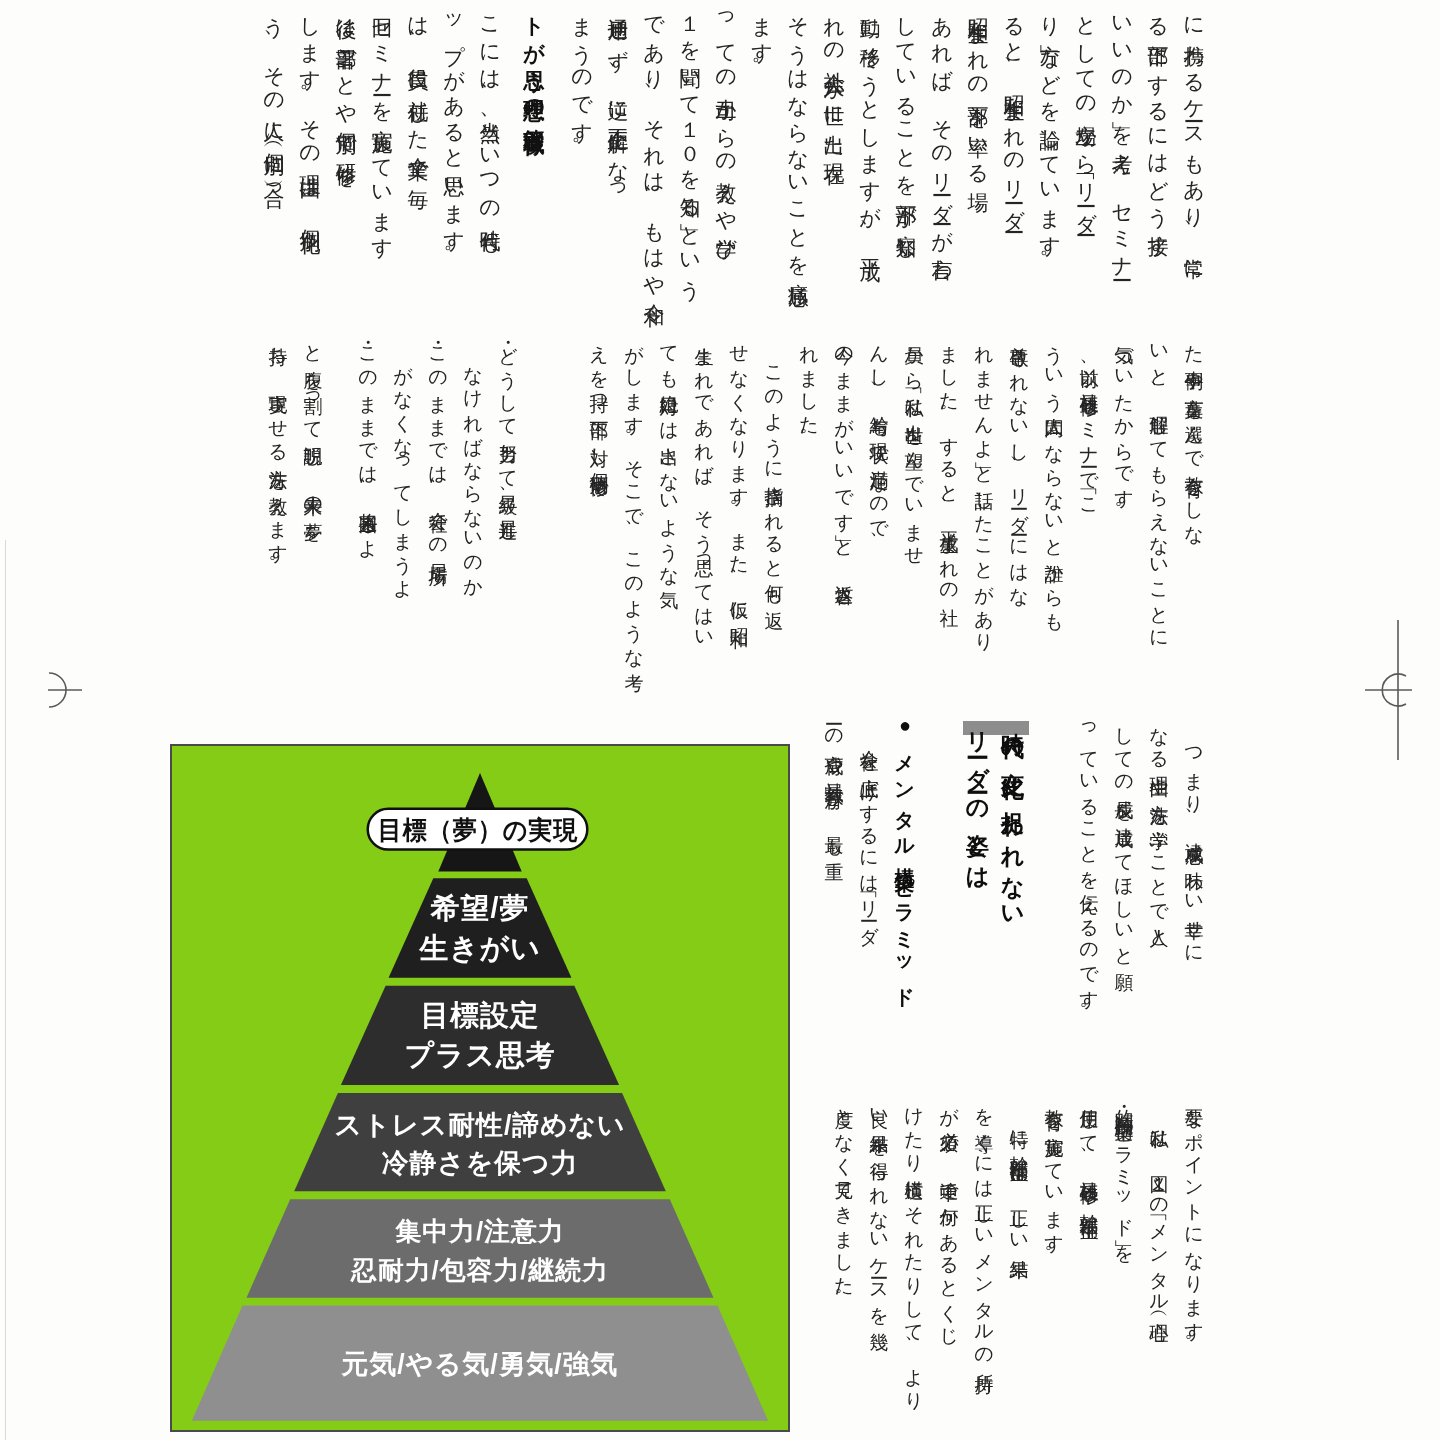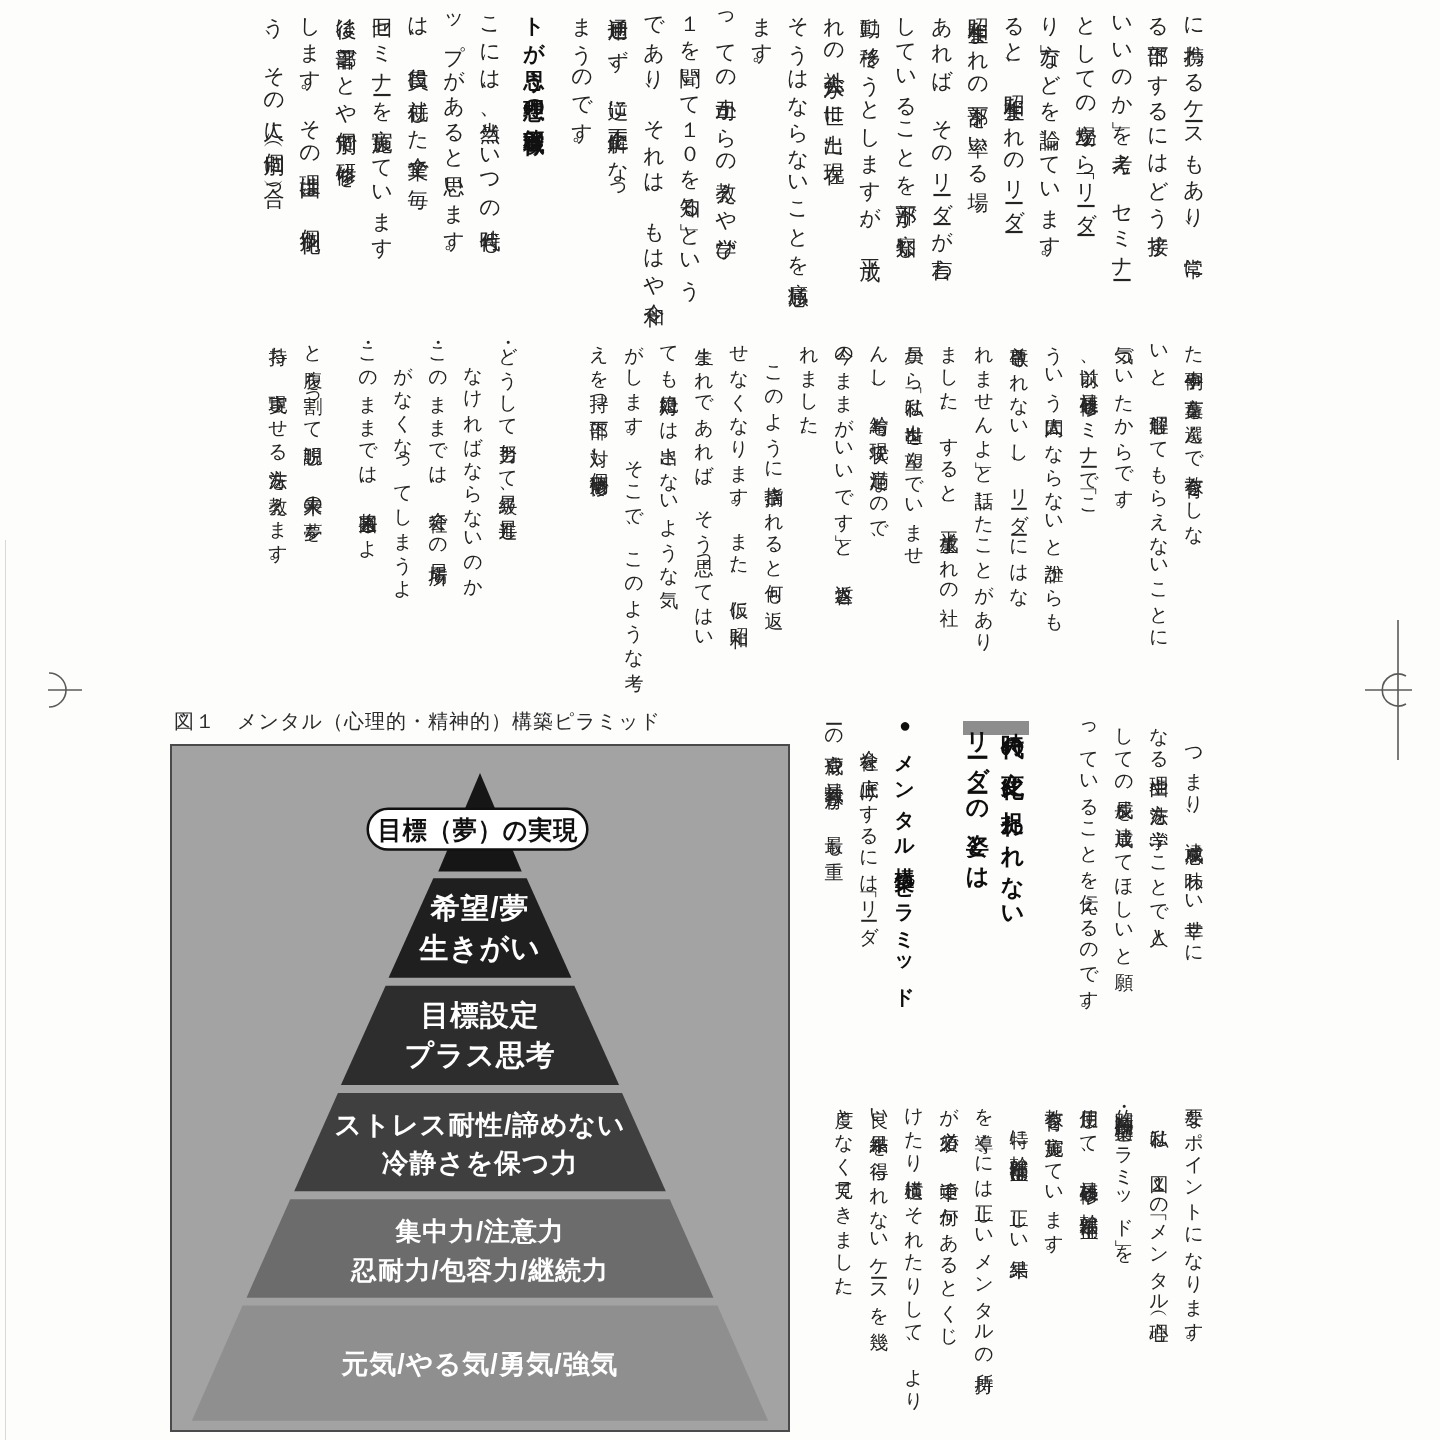--- a/index.html
+++ b/index.html
@@ -44,21 +44,21 @@
 
   .heading-bar{position:absolute;left:963px;top:721px;width:66px;height:14px;background:#8d8d8d;}
 
   .figure-caption{
     position:absolute;left:174px;top:708px;
     font-family:"Liberation Sans","DejaVu Sans",sans-serif;
     font-size:20px;letter-spacing:1px;color:#2a2a2a;
   }
   .figure-box{
     position:absolute;left:170px;top:744px;width:620px;height:688px;
-    border:2px solid #4a4a4a;background:#a3a3a3;box-sizing:border-box;
+    border:2px solid #4a4a4a;background:#84cc16;box-sizing:border-box;
   }
   .ptxt{
     font-family:"Liberation Sans","DejaVu Sans",sans-serif;font-weight:700;
     fill:#fff;text-anchor:middle;letter-spacing:1px;
   }
   .s29{font-size:29px;} .s27{font-size:27px;} .s26{font-size:26px;}
   .pill-label{fill:#101010;font-size:26px;}
 
   .regmark{position:absolute;}
   .regmark path,.regmark line{stroke:#5a5a5a;stroke-width:1.6;fill:none;}
@@ -158,21 +158,20 @@
       <p class="col">使用して、社員研修や幹部候補生</p>
       <p class="col">教育を実施しています。</p>
       <p class="col">　特に幹部候補生は、正しい結果</p>
       <p class="col">を導くには正しいメンタルの所持</p>
       <p class="col">が必須で、途中で何かあるとくじ</p>
       <p class="col">けたり横道にそれたりして、より</p>
       <p class="col">良い結果を得られないケースを幾</p>
       <p class="col">度となく見てきました。</p>
     </section>
 
-  <div class="figure-caption">図１　メンタル（心理的・精神的）構築ピラミッド</div>
 
   <div class="figure-box">
     <svg width="616" height="684" viewBox="0 0 620 688">
 
       <polygon points="310,27 352,126 268,126" fill="#161616"></polygon>
 
       <polygon points="263,133 357,133 402,233 218,233" fill="#1f1f1f"></polygon>
       <polygon points="215,241 405,241 450,341 170,341" fill="#2d2d2d"></polygon>
       <polygon points="167,349 453,349 497,448 123,448" fill="#3f3f3f"></polygon>
       <polygon points="119,456 501,456 545,555 75,555" fill="#6c6c6c"></polygon>

